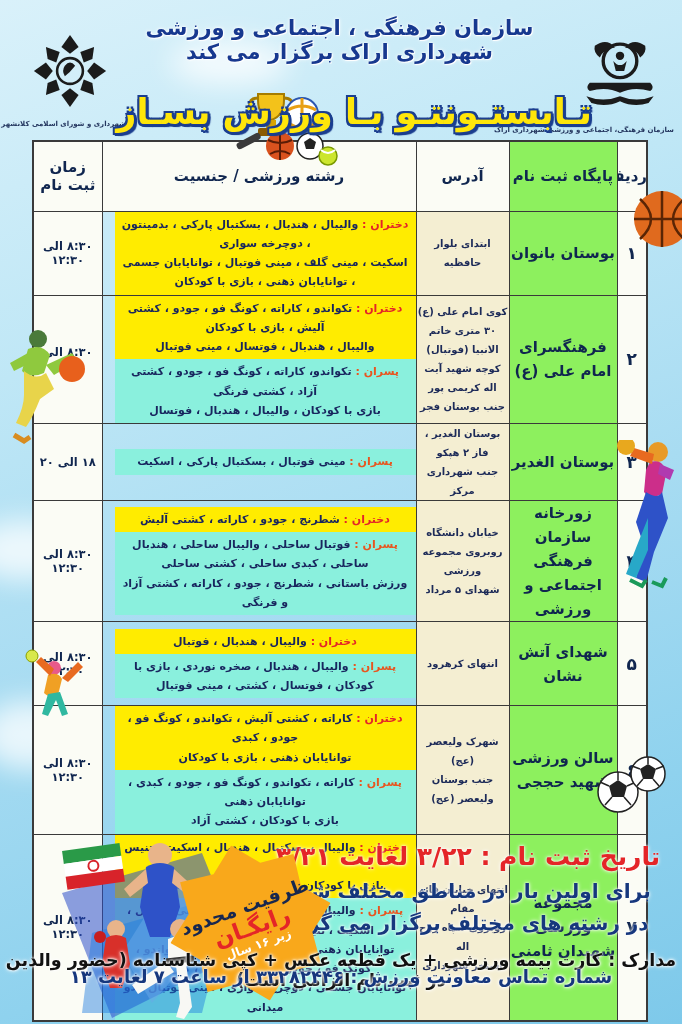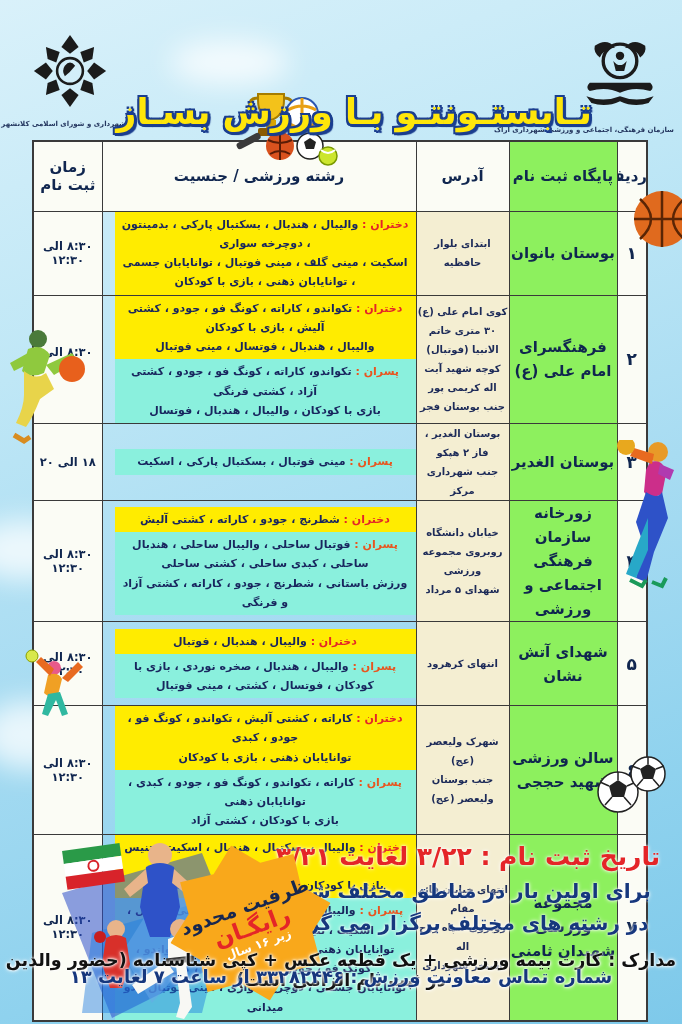--- a/index.html
+++ b/index.html
@@ -99,20 +99,21 @@
         <path d="M42 34 q8 10 16 0 l-3 12 h-10z"></path>
         <path d="M20 16 q14-10 24 2 q-14 2-18 12 q-8-6-6-14z"></path>
         <path d="M80 16 q-14-10 -24 2 q14 2 18 12 q8-6 6-14z"></path>
         <path d="M14 60 h72 q6 6 0 10 q-20-6-36 2 q-16-8-36-2 q-6-4 0-10z"></path>
         <path d="M10 76 q20 8 40 0 q20 8 40 0 l-6 8 q-17 6-34-2 q-17 8-34 2z"></path>
       </g>
     </svg>
     <div class="logo-caption">سازمان فرهنگی، اجتماعی و ورزشی شهرداری اراک</div>
   </div>
 
+  <div class="hline1">سازمان فرهنگی ، اجتماعی و ورزشی شهرداری اراک برگزار می کند</div>
   <div class="htitle">تـابستـونتـو بـا ورزش بسـاز</div>
 
   <svg class="deco" style="top:88px;left:228px;" width="120" height="80" viewBox="0 0 120 80">
     <path d="M30 6 h26 v6 q0 16 -13 20 q-13-4 -13-20z" fill="#f3c21a" stroke="#a67c00" stroke-width="2"></path>
     <path d="M30 10 q-10 0 -8 10 q2 8 10 8 M56 10 q10 0 8 10 q-2 8 -10 8" fill="none" stroke="#a67c00" stroke-width="3"></path>
     <rect x="38" y="32" width="10" height="8" fill="#d8a400"></rect>
     <rect x="30" y="40" width="26" height="8" rx="2" fill="#8a5a00"></rect>
     <circle cx="74" cy="26" r="16" fill="#fff" stroke="#2a56b0" stroke-width="2"></circle>
     <path d="M60 22 q14-8 28 0 M62 36 q12 8 24 0 M74 10 v32" stroke="#e8a014" stroke-width="3" fill="none"></path>
     <circle cx="52" cy="58" r="14" fill="#d9521e"></circle>

